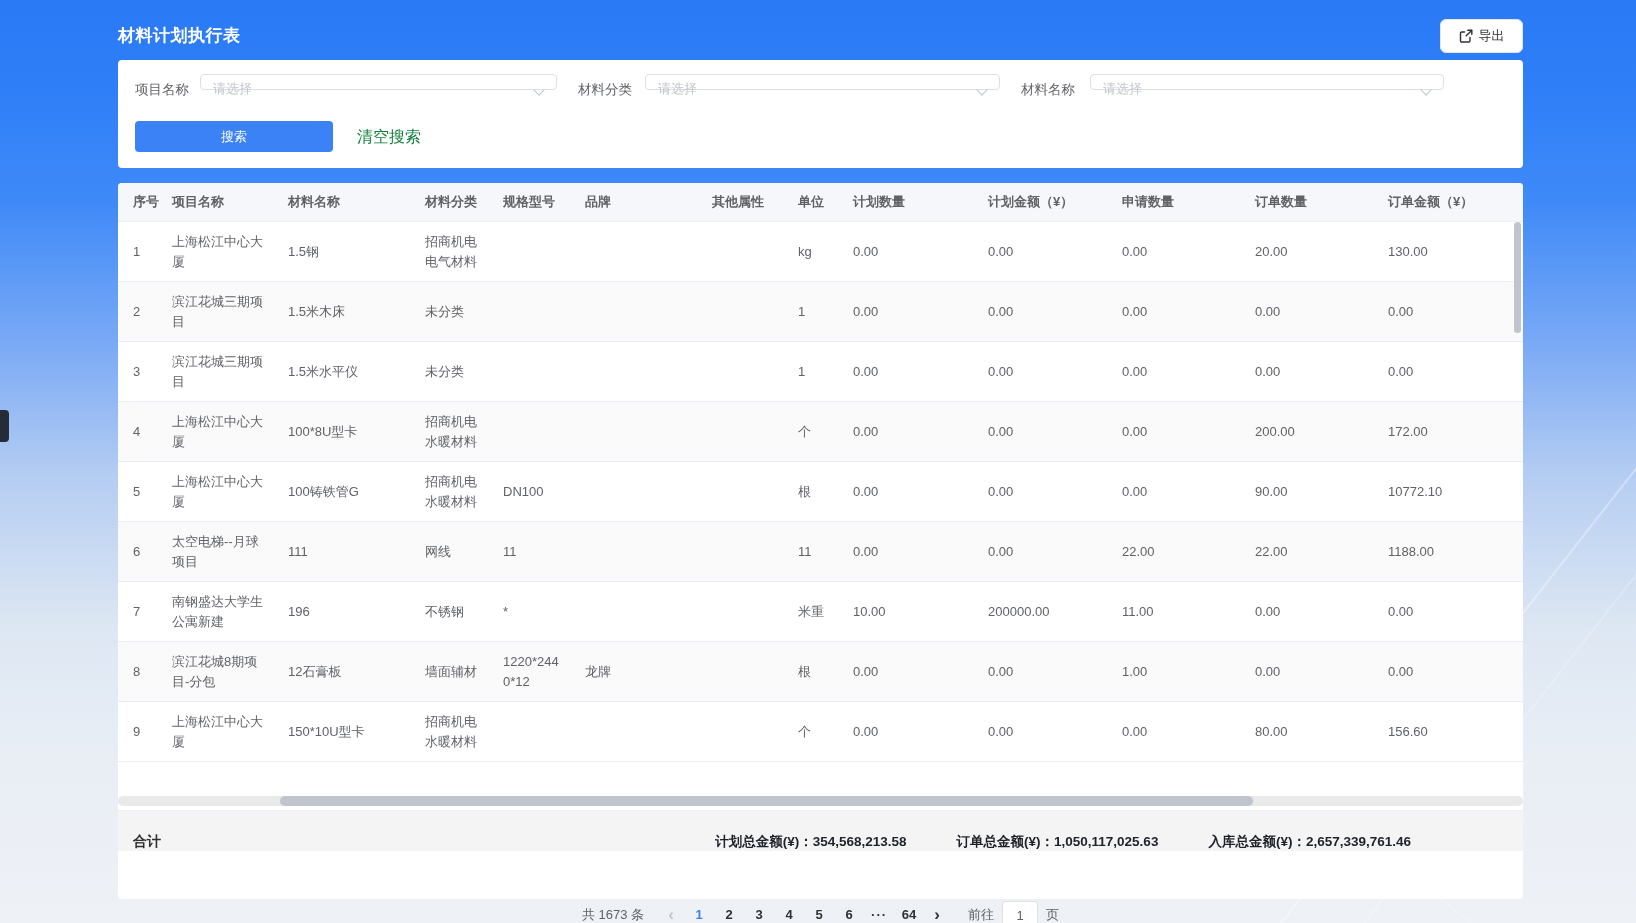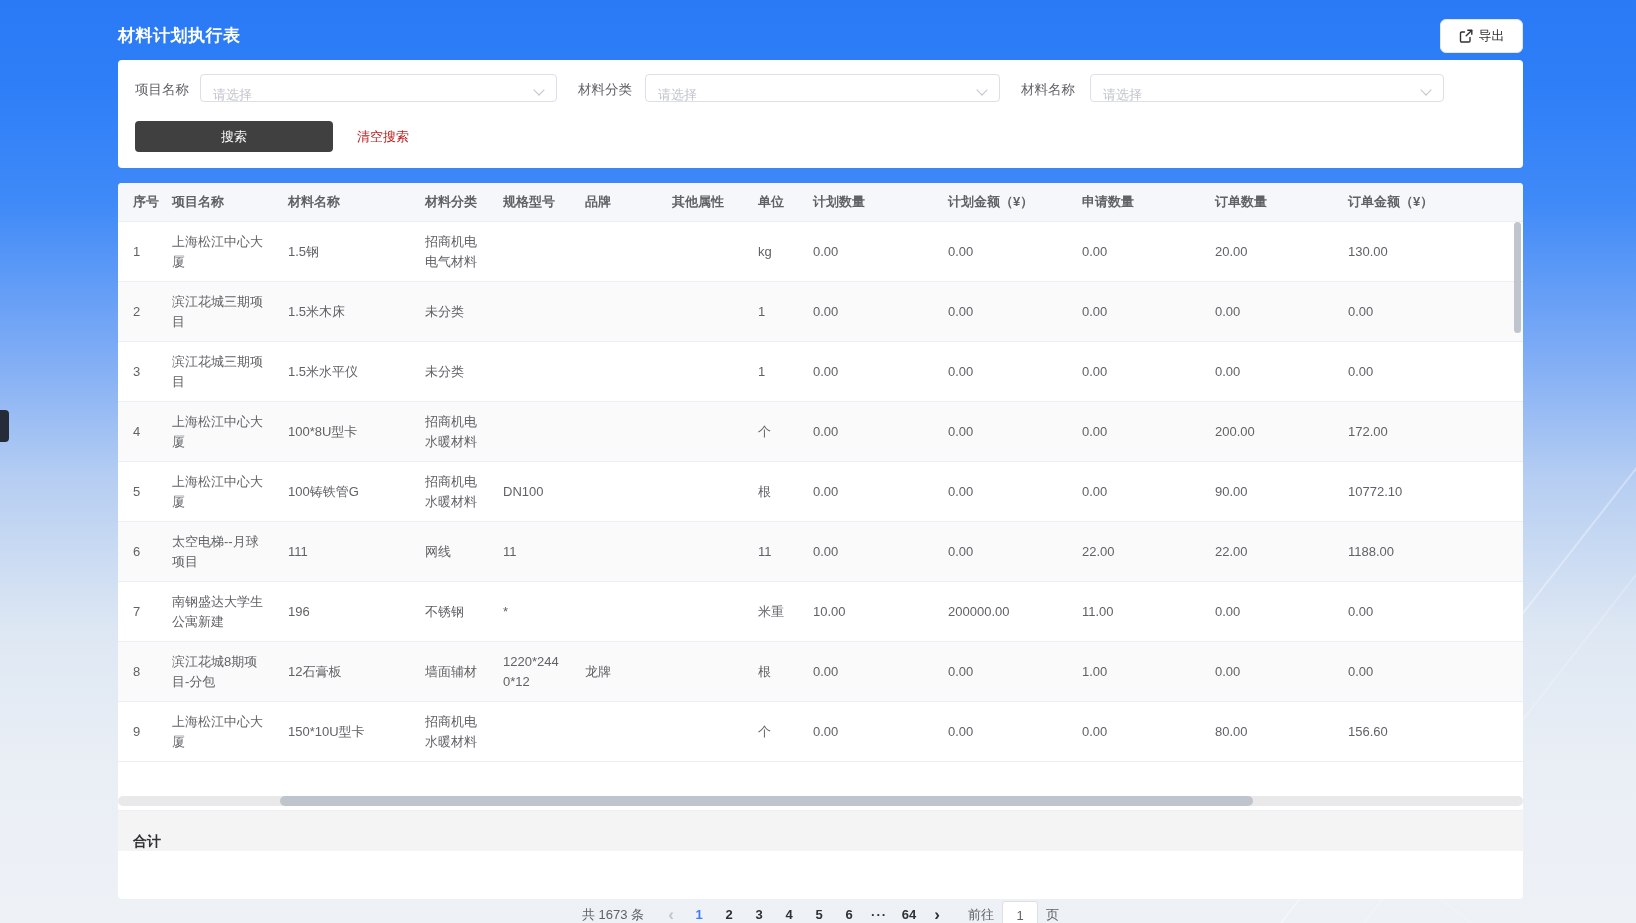--- a/index.html
+++ b/index.html
@@ -28,49 +28,49 @@
     background:#fff; border:1px solid #e5e6eb; border-radius:6px; cursor:pointer;
     display:flex; align-items:center; justify-content:center; gap:6px;
     font-size:13px; color:#303133; font-family:inherit; }
   .export-btn svg { display:block; }
 
   .card { position:absolute; background:#fff; border-radius:4px; }
   .filter-card { left:118px; top:60px; width:1405px; height:108px; }
   .table-card  { left:118px; top:183px; width:1405px; height:716px; }
 
   .f-label { position:absolute; height:32px; line-height:32px; font-size:13.5px; color:#606266; }
-  .f-select { position:absolute; height:28px; background:#fff; border:1px solid #dcdfe6;
+  .f-select { position:absolute; height:16px; background:#fff; border:1px solid #dcdfe6;
     border-radius:4px; display:flex; align-items:center; padding:14px 30px 0 12px; cursor:pointer; }
   .f-select .ph { font-size:13px; color:#c0c4cc; }
   .chev { position:absolute; right:13px; top:11px; width:8px; height:8px;
     border-right:1.5px solid #c0c4cc; border-bottom:1.5px solid #c0c4cc;
     transform:rotate(45deg); }
   .lab1 { left:17px;  top:14px; } .sel1 { left:82px;  top:14px; width:357px; }
   .lab2 { left:460px; top:14px; } .sel2 { left:527px; top:14px; width:355px; }
   .lab3 { left:903px; top:14px; } .sel3 { left:972px; top:14px; width:354px; }
 
   .search-btn { position:absolute; left:17px; top:61px; width:198px; height:31px;
-    background:#404040; color:#fff; border:none; border-radius:4px; font-size:13px;
+    background:#3b82f6; color:#fff; border:none; border-radius:4px; font-size:13px;
     cursor:pointer; font-family:inherit; }
   .clear-link { position:absolute; left:239px; top:61px; height:31px; line-height:31px;
-    color:#b91c1c; font-size:13px; cursor:pointer; text-decoration:none; }
+    color:#15803d; font-size:16px; cursor:pointer; text-decoration:none; }
 
   .thead { position:absolute; left:0; top:0; width:1405px; height:39px; display:flex;
     background:#f5f7fa; border-bottom:1px solid #ebeef5; border-radius:4px 4px 0 0;
     align-items:center; }
   .thead .cell { font-weight:700; color:#606266; }
   .tbody { position:absolute; left:0; top:39px; width:1405px; }
   .trow { display:flex; align-items:center; height:60px; border-bottom:1px solid #ebeef5;
     background:#fff; }
   .trow.striped { background:#fafafa; }
   .cell { font-size:13px; color:#606266; line-height:20px; white-space:pre-line;
     word-break:break-all; padding-right:10px; flex:none; }
   .c0 { width:54px;  padding-left:15px; }
   .c1 { width:116px; } .c2 { width:137px; } .c3 { width:78px; } .c4 { width:82px; }
-  .c5 { width:87px; } .c6 { width:86px; }  .c7 { width:55px; } .c8 { width:135px; }
+  .c5 { width:87px; } .c6 { width:86px;margin-left:40px; }  .c7 { width:55px; } .c8 { width:135px; }
   .c9 { width:134px; } .c10 { width:133px; } .c11 { width:133px; }
   .c12 { flex:1 1 auto; }
 
   .vscroll-thumb { position:absolute; left:1396px; top:39px; width:7px; height:111px;
     background:#c0c4cc; border-radius:4px; cursor:grab; }
   .hscroll { position:absolute; left:0; top:613px; width:1405px; height:10px;
     background:#e9e9e9; border-radius:5px; }
   .hscroll-thumb { position:absolute; left:162px; top:0; width:973px; height:10px;
     background:#c0c4cc; border-radius:5px; cursor:grab; }
 
@@ -310,20 +310,25 @@
       </div>
     </div>
 
   <div class="vscroll-thumb"></div>
   <div class="hscroll">
     <div class="hscroll-thumb"></div>
   </div>
 
   <div class="summary">
     <span class="total-label">合计</span>
+    <div class="totals">
+      <span class="t-item"><span>计划总金额(¥)：</span><span>354,568,213.58</span></span>
+      <span class="t-item"><span>订单总金额(¥)：</span><span>1,050,117,025.63</span></span>
+      <span class="t-item"><span>入库总金额(¥)：</span><span>2,657,339,761.46</span></span>
+    </div>
   </div>
 
   <div class="pagination">
     <span class="pg-total">共 1673 条</span>
     <span class="pg-arrow disabled">‹</span>
     <span class="pages" id="pages">
         <span class="page-num active">1</span>
         <span class="page-num">2</span>
         <span class="page-num">3</span>
         <span class="page-num">4</span>

